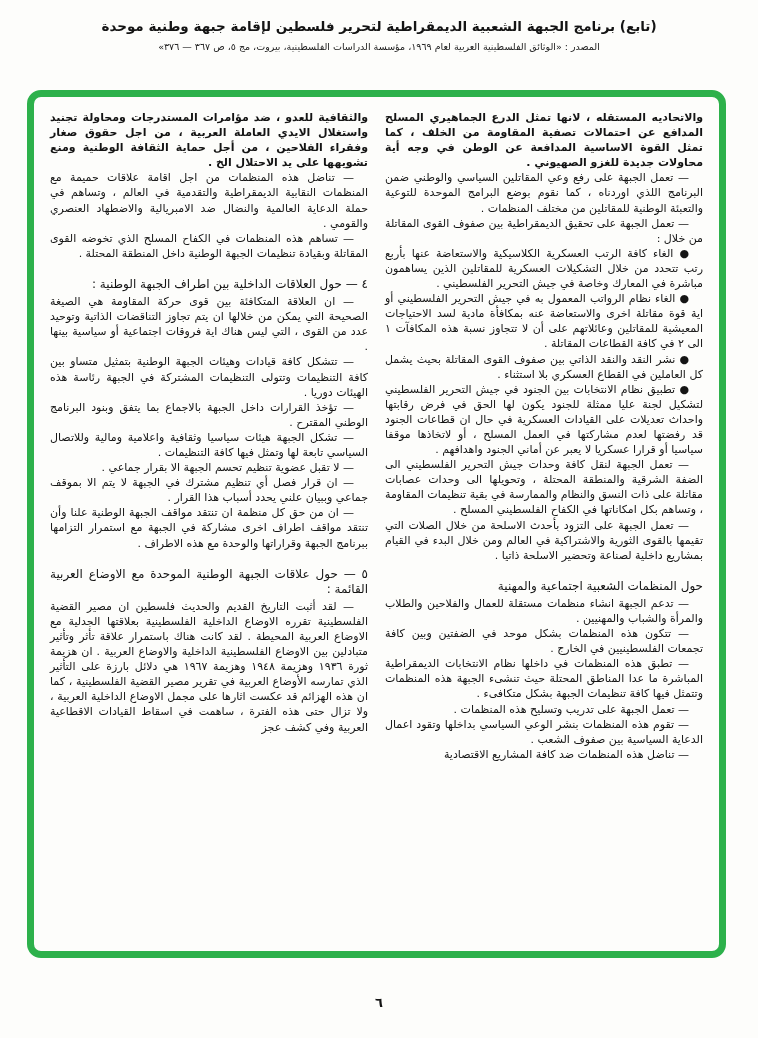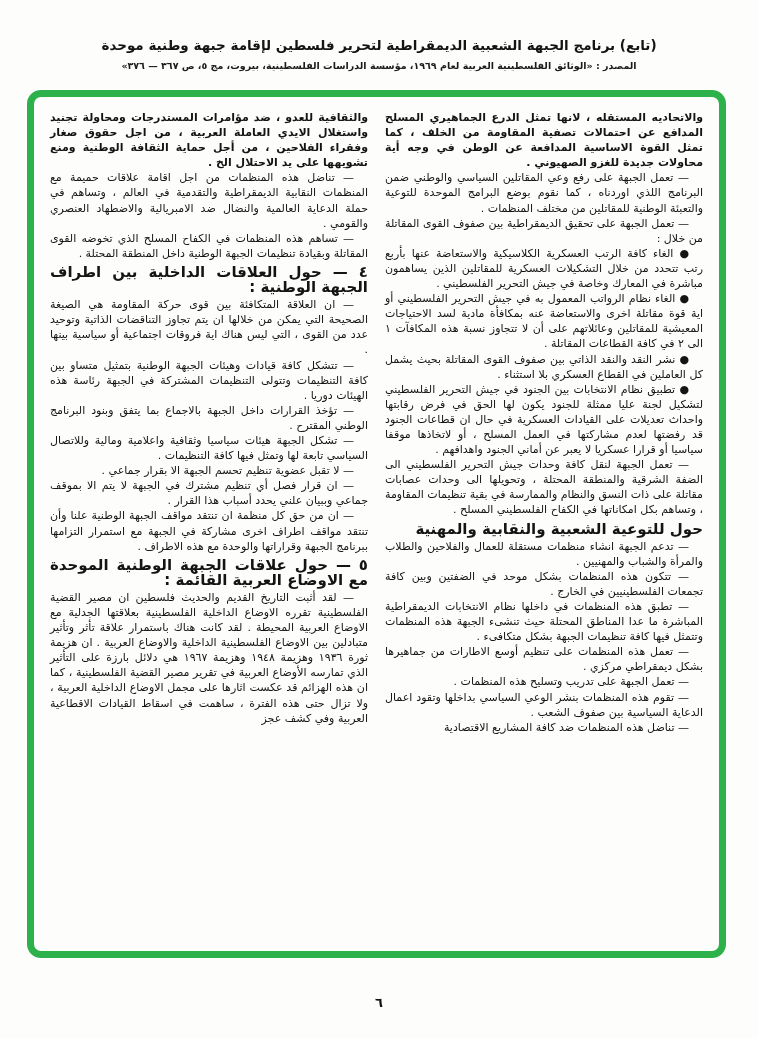--- a/index.html
+++ b/index.html
@@ -5,31 +5,31 @@
   html,body{margin:0;padding:0;}
   body{
     width:758px;height:1038px;
     background:#fdfdfb;
     font-family:"DejaVu Sans",sans-serif;
     color:#141414;
     position:relative;
     overflow:hidden;
   }
   .header{
-    position:absolute;top:37px;left:0;right:0;
+    position:absolute;top:18px;left:0;right:0;
     text-align:center;
     direction:rtl;
   }
   .doc-title{
     font-size:13.5px;font-weight:bold;
     margin:0 0 7px 0;
     letter-spacing:.2px;
   }
   .doc-source{
-    font-size:9.5px;font-weight:bold;
+    font-size:9.5px;font-weight:normal;
     margin:0;color:#1b1b1b;
   }
   .green-box{
     position:absolute;
     left:27px;top:90px;
     width:699px;height:868px;
     border:7px solid #2db14b;
     border-radius:14px;
     box-sizing:border-box;
     background:#fdfdfb;
@@ -48,24 +48,24 @@
     text-align:justify;
     font-size:11px;
     line-height:15.1px;
   }
   .para{
     margin:0;
     text-indent:14px;
   }
   .para.plain{text-indent:0;font-weight:bold;}
   .para.heading{
-    font-weight:bold;
-    font-size:15px;
+    font-weight:normal;
+    font-size:12px;
     text-indent:0;
-    margin:4px 0 2px 0;
+    margin:16px 0 2px 0;
   }
   .page-number{
     position:absolute;
     left:0;right:0;
     top:995px;
     text-align:center;
     font-size:13px;
     font-weight:bold;
   }
 </style>
@@ -81,25 +81,25 @@
   <div class="columns">
     <div class="col">
         <p class="para plain">والاتحاديه المستقله ، لانها تمثل الدرع الجماهيري المسلح المدافع عن احتمالات تصفية المقاومة من الخلف ، كما تمثل القوة الاساسية المدافعة عن الوطن في وجه أية محاولات جديدة للغزو الصهيوني .</p>
         <p class="para dash">— تعمل الجبهة على رفع وعي المقاتلين السياسي والوطني ضمن البرنامج اللذي اوردناه ، كما نقوم بوضع البرامج الموحدة للتوعية والتعبئة الوطنية للمقاتلين من مختلف المنظمات .</p>
         <p class="para dash">— تعمل الجبهة على تحقيق الديمقراطية بين صفوف القوى المقاتلة من خلال :</p>
         <p class="para bullet">● الغاء كافة الرتب العسكرية الكلاسيكية والاستعاضة عنها بأربع رتب تتحدد من خلال التشكيلات العسكرية للمقاتلين الذين يساهمون مباشرة في المعارك وخاصة في جيش التحرير الفلسطيني .</p>
         <p class="para bullet">● الغاء نظام الرواتب المعمول به في جيش التحرير الفلسطيني أو اية قوة مقاتلة اخرى والاستعاضة عنه بمكافأة مادية لسد الاحتياجات المعيشية للمقاتلين وعائلاتهم على أن لا تتجاوز نسبة هذه المكافآت ١ الى ٢ في كافة القطاعات المقاتلة .</p>
         <p class="para bullet">● نشر النقد والنقد الذاتي بين صفوف القوى المقاتلة بحيث يشمل كل العاملين في القطاع العسكري بلا استثناء .</p>
         <p class="para bullet">● تطبيق نظام الانتخابات بين الجنود في جيش التحرير الفلسطيني لتشكيل لجنة عليا ممثلة للجنود يكون لها الحق في فرض رقابتها واحداث تعديلات على القيادات العسكرية في حال ان قطاعات الجنود قد رفضتها لعدم مشاركتها في العمل المسلح ، أو لاتخاذها موقفا سياسيا أو قرارا عسكريا لا يعبر عن أماني الجنود واهدافهم .</p>
         <p class="para dash">— تعمل الجبهة لنقل كافة وحدات جيش التحرير الفلسطيني الى الضفة الشرقية والمنطقة المحتلة ، وتحويلها الى وحدات عصابات مقاتلة على ذات النسق والنظام والممارسة في بقية تنظيمات المقاومة ، وتساهم بكل امكاناتها في الكفاح الفلسطيني المسلح .</p>
-        <p class="para heading">حول للتوعية الشعبية والنقابية والمهنية</p>
+        <p class="para dash">— تعمل الجبهة على التزود بأحدث الاسلحة من خلال الصلات التي تقيمها بالقوى الثورية والاشتراكية في العالم ومن خلال البدء في القيام بمشاريع داخلية لصناعة وتحضير الاسلحة ذاتيا .</p>
+        <p class="para heading">حول المنظمات الشعبية اجتماعية والمهنية</p>
         <p class="para dash">— تدعم الجبهة انشاء منظمات مستقلة للعمال والفلاحين والطلاب والمرأة والشباب والمهنيين .</p>
         <p class="para dash">— تتكون هذه المنظمات بشكل موحد في الضفتين وبين كافة تجمعات الفلسطينيين في الخارج .</p>
         <p class="para dash">— تطبق هذه المنظمات في داخلها نظام الانتخابات الديمقراطية المباشرة ما عدا المناطق المحتلة حيث تنشىء الجبهة هذه المنظمات وتتمثل فيها كافة تنظيمات الجبهة بشكل متكافىء .</p>
-        <p class="para dash">— تعمل هذه المنظمات على تنظيم أوسع الاطارات من جماهيرها بشكل ديمقراطي مركزي .</p>
         <p class="para dash">— تعمل الجبهة على تدريب وتسليح هذه المنظمات .</p>
         <p class="para dash">— تقوم هذه المنظمات بنشر الوعي السياسي بداخلها وتقود اعمال الدعاية السياسية بين صفوف الشعب .</p>
         <p class="para dash">— تناضل هذه المنظمات ضد كافة المشاريع الاقتصادية</p>
       </div>
     <div class="col">
         <p class="para plain">والثقافية للعدو ، ضد مؤامرات المستدرجات ومحاولة تجنيد واستغلال الايدي العاملة العربية ، من اجل حقوق صغار وفقراء الفلاحين ، من أجل حماية الثقافة الوطنية ومنع تشويهها على يد الاحتلال الخ .</p>
         <p class="para dash">— تناضل هذه المنظمات من اجل اقامة علاقات حميمة مع المنظمات النقابية الديمقراطية والتقدمية في العالم ، وتساهم في حملة الدعاية العالمية والنضال ضد الامبريالية والاضطهاد العنصري والقومي .</p>
         <p class="para dash">— تساهم هذه المنظمات في الكفاح المسلح الذي تخوضه القوى المقاتلة وبقيادة تنظيمات الجبهة الوطنية داخل المنطقة المحتلة .</p>
         <p class="para heading">٤ — حول العلاقات الداخلية بين اطراف الجبهة الوطنية :</p>
         <p class="para dash">— ان العلاقة المتكافئة بين قوى حركة المقاومة هي الصيغة الصحيحة التي يمكن من خلالها ان يتم تجاوز التناقضات الذاتية وتوحيد عدد من القوى ، التي ليس هناك اية فروقات اجتماعية أو سياسية بينها .</p>

